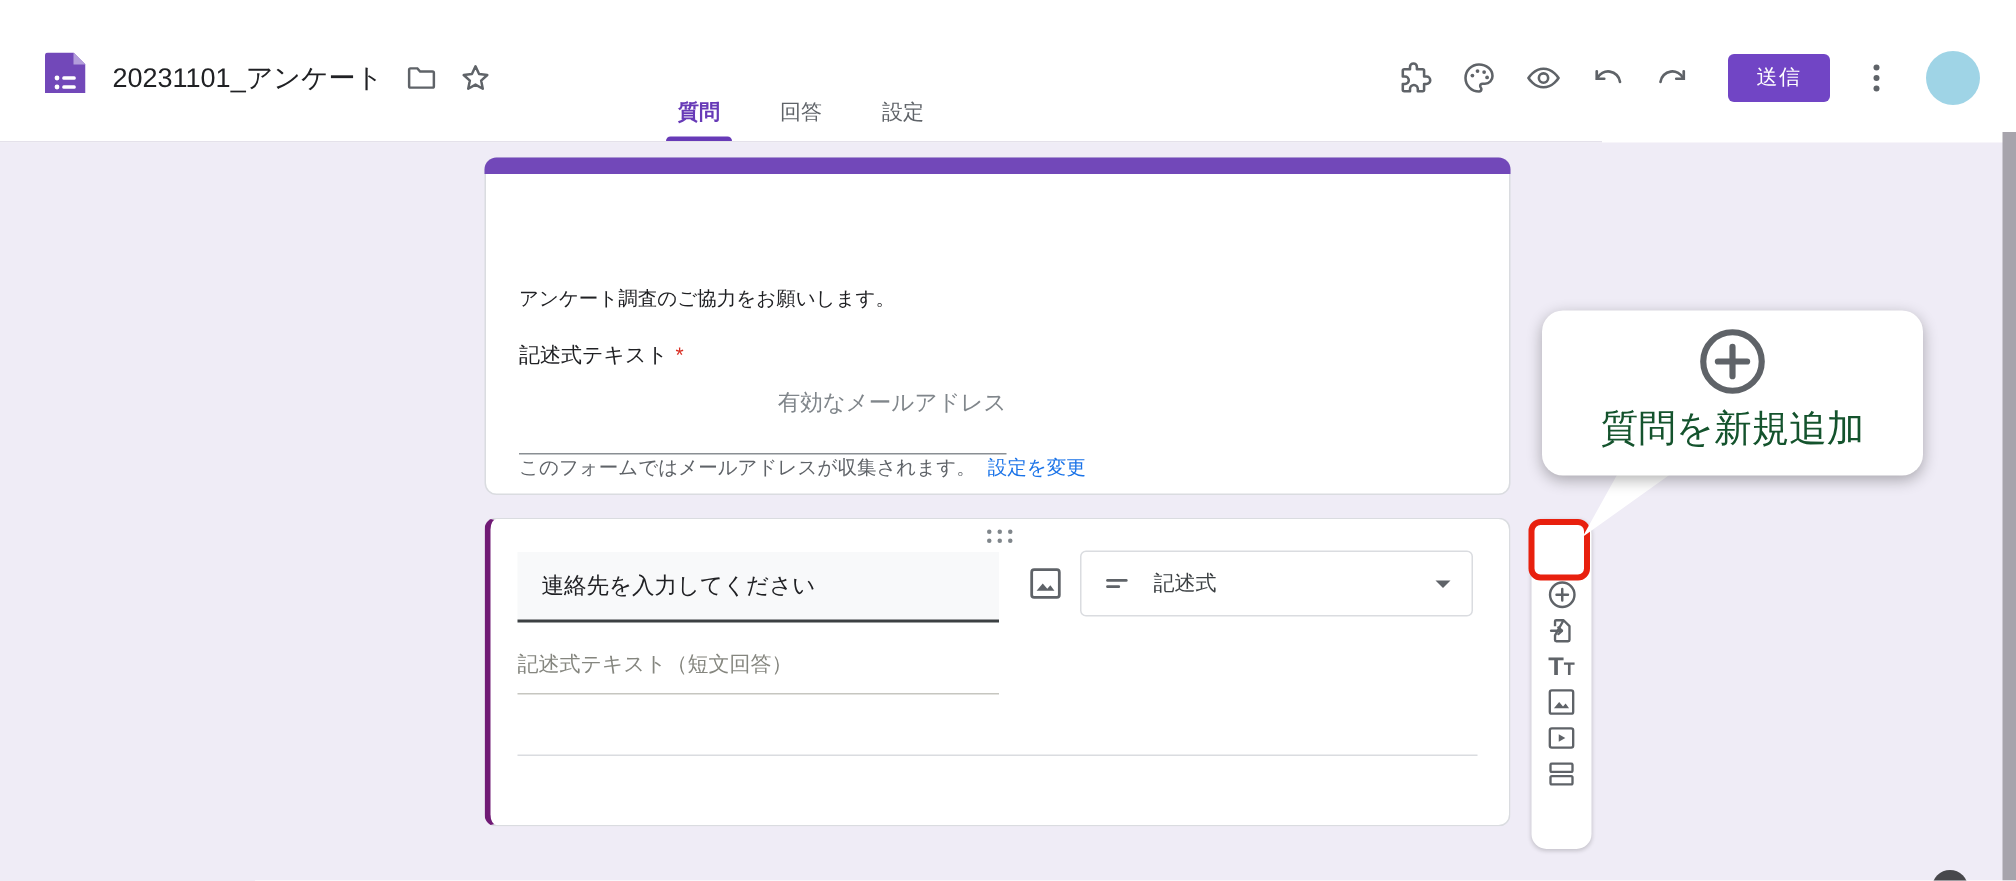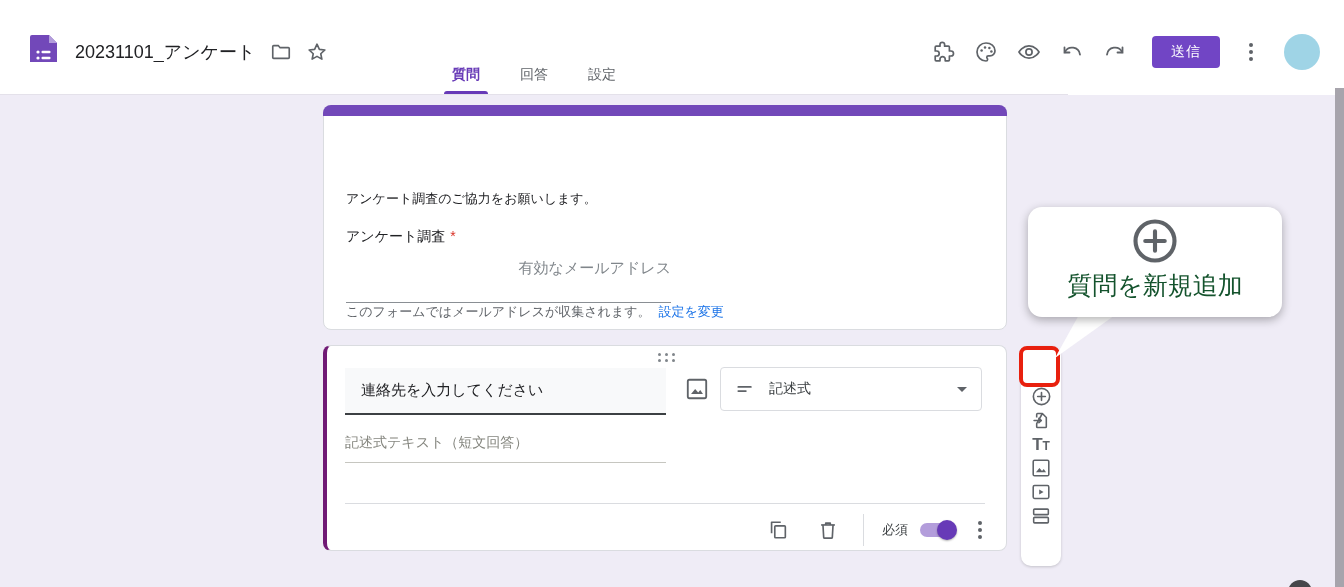--- a/index.html
+++ b/index.html
@@ -181,21 +181,21 @@
     <div class="tab"><span>回答</span></div>
     <div class="tab"><span>設定</span></div>
   </div>
 
   <div class="main">
 
     <div class="card" id="title-card">
       <div class="purple-bar"></div>
       <div class="form-desc">アンケート調査のご協力をお願いします。</div>
       <div class="email-label">
-        <span>アンケート調査</span><span class="req-star">*</span>
+        <span>記述式テキスト</span><span class="req-star">*</span>
       </div>
       <div class="email-input">有効なメールアドレス</div>
       <div class="notice">
         <span>このフォームではメールアドレスが収集されます。</span><a>設定を変更</a>
       </div>
     </div>
 
     <div class="card" id="question-card">
       <div class="drag-handle">
         <i></i>
@@ -216,45 +216,20 @@
         <svg class="glyph" viewBox="0 0 24 24" fill="none" stroke="currentColor" stroke-width="2.2" stroke-linecap="round">
           <path d="M4 9.5h15"></path>
             <path d="M4 14.5h9"></path>
         </svg>
         <span class="type-label">記述式</span>
         <span class="caret"></span>
       </div>
       <div class="answer-ph">記述式テキスト（短文回答）</div>
       <div class="q-divider"></div>
 
-      <div class="q-toolbar">
-        <span class="act" style="margin-right:28px">
-          <svg viewBox="0 0 24 24" width="22" height="22" fill="none" stroke="currentColor" stroke-width="1.8" stroke-linejoin="round">
-            <rect x="8.5" y="7.5" width="11.5" height="13" rx="1"></rect>
-            <path d="M5 15.5v-12h10"></path>
-          </svg>
-        </span>
-        <span class="act">
-          <svg viewBox="0 0 24 24" width="22" height="22" fill="none" stroke="currentColor" stroke-width="1.8" stroke-linejoin="round">
-            <path d="M4.5 6.5h15"></path>
-              <path d="M9.5 6.5v-2h5v2"></path>
-            <path d="M6.5 6.5l.8 13.5a1 1 0 0 0 1 .9h7.4a1 1 0 0 0 1-.9l.8-13.5"></path>
-          </svg>
-        </span>
-        <span class="vsep"></span>
-        <span class="req-label">必須</span>
-        <span class="toggle">
-            <span class="knob"></span>
-          </span>
-        <span class="kebab">
-            <i></i>
-            <i></i>
-            <i></i>
-          </span>
-      </div>
     </div>
 
     <div class="side-toolbar">
       <span class="sbtn">
         <svg viewBox="0 0 24 24" width="23" height="23" fill="none" stroke="currentColor" stroke-width="1.7" stroke-linecap="round">
           <circle cx="12" cy="12" r="8.5"></circle>
             <path d="M12 8v8M8 12h8"></path>
         </svg>
       </span>
       <span class="sbtn">

